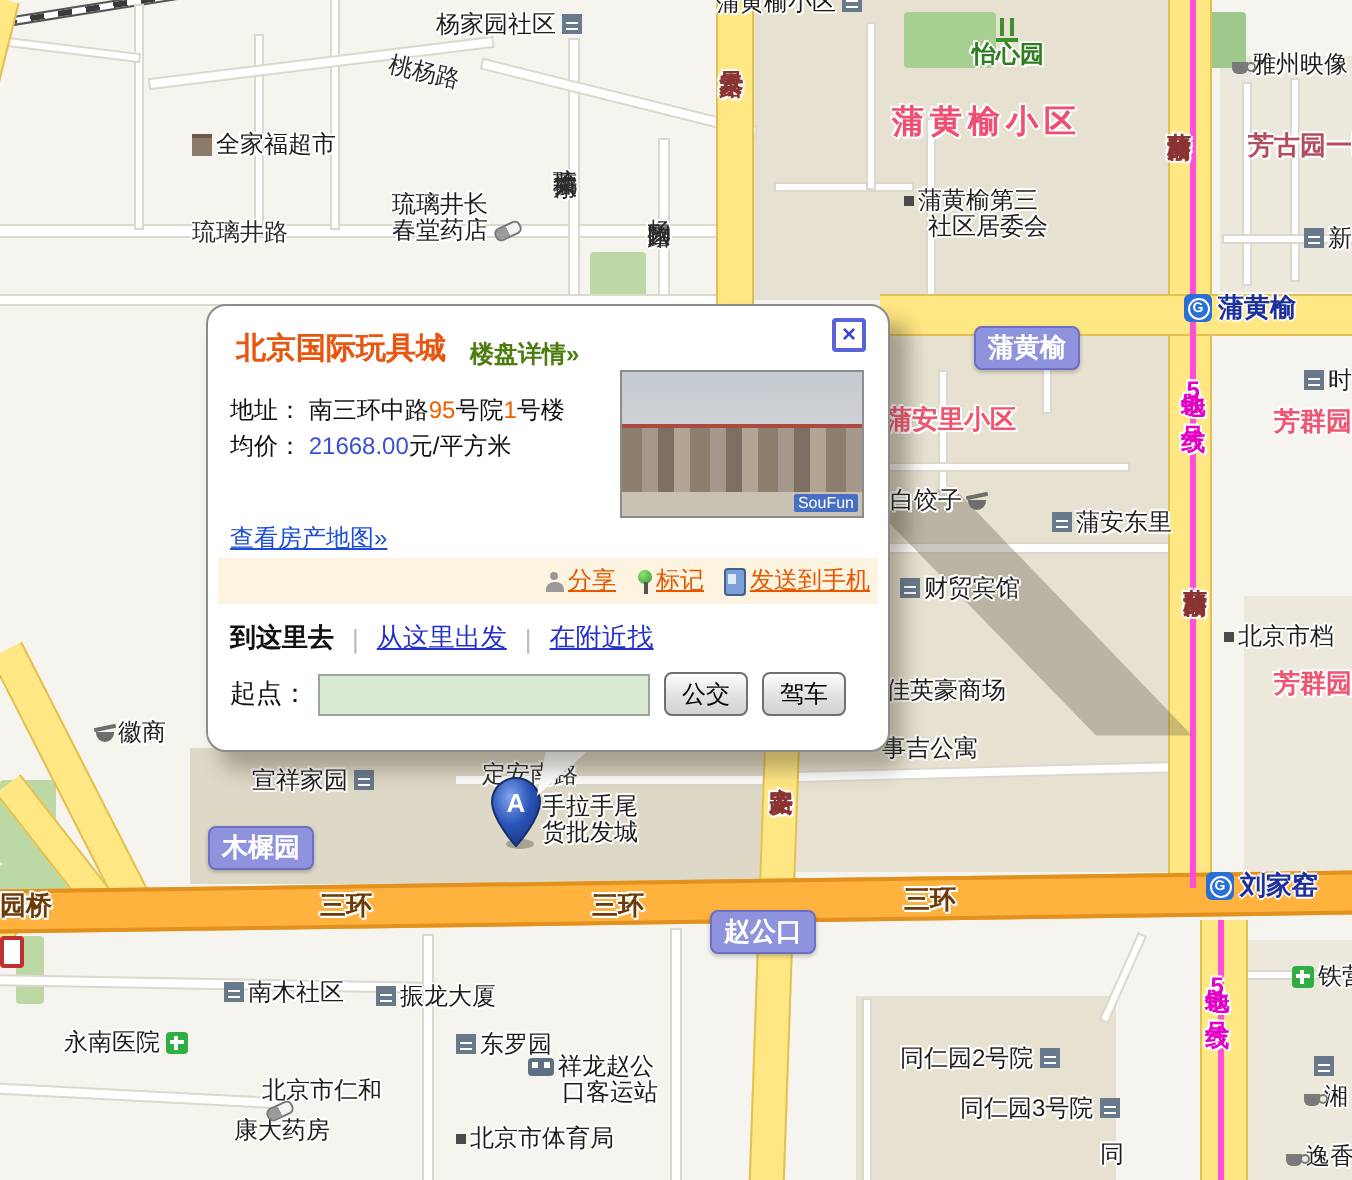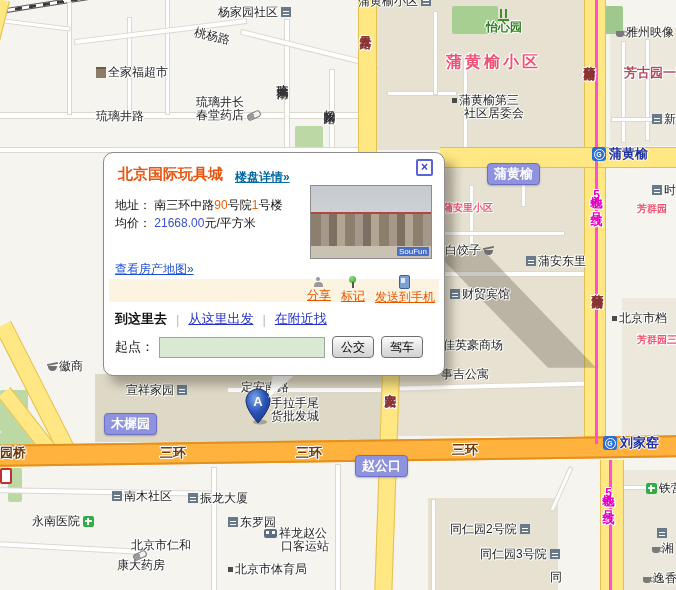--- a/index.html
+++ b/index.html
@@ -17,21 +17,21 @@
   .rail{background:repeating-linear-gradient(90deg,#3a3a3a 0 7px,#fff 7px 14px);height:3px;border:1px solid #555;z-index:3;}
   .shadowband{background:rgba(92,86,68,.32);filter:blur(4px);z-index:9;}
   
   .lbl{position:absolute;white-space:nowrap;z-index:10;display:flex;align-items:center;line-height:1.05;}
   .lbl .tx{text-shadow:1px 0 #fff,-1px 0 #fff,0 1px #fff,0 -1px #fff,1px 1px #fff,-1px -1px #fff;}
   .c-poi{color:#1d1d1d;font-size:12px;}
   .c-road{color:#2b2b2b;font-size:12px;}
   .c-yroad{color:#8a3333;font-size:12px;font-weight:bold;}
   .c-metro{color:#e400c4;font-size:12px;font-weight:bold;}
   .c-ring{color:#6e3a08;font-size:13px;font-weight:bold;}
-  .c-red{color:#ef5570;font-size:10px;font-weight:bold;}
+  .c-red{color:#ef5570;font-size:13px;font-weight:bold;}
   .c-redbig{color:#ef4f73;font-size:16px;font-weight:bold;letter-spacing:3px;}
   .c-redsm{color:#b34d5e;font-size:13px;font-weight:bold;}
   .c-green{color:#2e7d1e;font-size:12px;font-weight:bold;}
   .vert{writing-mode:vertical-rl;text-orientation:upright;letter-spacing:1px;}
   .badge{position:absolute;background:#8f93de;border:1px solid #6b6fc5;border-radius:4px;color:#fff;
          font-size:13px;font-weight:bold;padding:1px 6px;z-index:11;box-shadow:0 1px 2px rgba(0,0,0,.25);white-space:nowrap;}
   .station{position:absolute;display:flex;align-items:center;gap:3px;z-index:11;white-space:nowrap;}
   .st-logo{width:14px;height:14px;background:#2a6fd6;border-radius:3px;display:inline-flex;align-items:center;justify-content:center;}
   .st-logo b{width:9px;height:9px;border:1.5px solid #fff;border-radius:50%;font-size:7px;line-height:9px;color:#fff;text-align:center;font-weight:bold;}
   .station .tx{color:#1f2f9e;font-size:13px;font-weight:bold;text-shadow:1px 0 #fff,-1px 0 #fff,0 1px #fff,0 -1px #fff;}
@@ -67,35 +67,35 @@
   .ic-phone::before{content:"";position:absolute;left:1px;top:2px;width:4px;height:5px;background:#dfe9f8;}
   
   .marker{position:absolute;left:244px;top:388px;z-index:20;cursor:pointer;}
   
   .tail{position:absolute;left:263px;top:371px;width:36px;height:27px;background:#fff;z-index:29;
         clip-path:polygon(30% 0,100% 0,15% 100%);filter:drop-shadow(3px 3px 2px rgba(60,55,40,.4));}
   .popup{position:absolute;left:103px;top:152px;width:340px;height:222px;background:#fff;
          border:1px solid #8c8c8c;border-radius:10px;z-index:30;box-shadow:7px 9px 10px rgba(60,55,40,.35);
          font-size:12px;color:#111;}
   .pp-title{position:absolute;left:14px;top:12px;color:#e8550e;font-size:15px;font-weight:bold;}
-  .pp-detail{position:absolute;left:131px;top:16px;color:#0369a1;text-decoration:underline;font-weight:bold;cursor:pointer;}
+  .pp-detail{position:absolute;left:131px;top:16px;color:#4d7c0f;font-weight:bold;cursor:pointer;}
   .pp-close{position:absolute;right:11px;top:6px;width:13px;height:13px;border:2px solid #5a64d8;border-radius:2px;
             color:#3a44cc;font-weight:bold;font-size:12px;line-height:12px;text-align:center;cursor:pointer;}
   .pp-addr{position:absolute;left:11px;top:44px;}
   .pp-price{position:absolute;left:11px;top:62px;}
   .num-o{color:#f06000;} .num-b{color:#3c4fd0;}
   .pp-photo{position:absolute;left:206px;top:32px;width:120px;height:72px;border:1px solid #8c8c8c;cursor:pointer;overflow:hidden;}
   .ph-sky{height:26px;background:linear-gradient(#c6cbd1,#cdd0d4);}
   .ph-bldg{height:32px;background:repeating-linear-gradient(90deg,#8d7f6e 0 10px,#a5988a 10px 18px,#7d7062 18px 26px,#b3a593 26px 34px);border-top:2px solid #b0483f;}
   .ph-road{height:12px;background:#c9c2b2;}
   .ph-wm{position:absolute;right:2px;bottom:2px;font-size:8px;color:#fff;background:rgba(40,90,200,.8);padding:0 2px;border-radius:1px;}
   .pp-maplink{position:absolute;left:11px;top:108px;color:#1d4ed8;text-decoration:underline;cursor:pointer;}
   .pp-bar{position:absolute;left:5px;top:126px;width:330px;height:23px;background:#fcf3e0;
           display:flex;justify-content:flex-end;align-items:center;gap:10px;padding-right:4px;box-sizing:border-box;}
-  .pp-bar a{color:#e55800;text-decoration:underline;cursor:pointer;display:flex;align-items:center;flex-direction:column;}
+  .pp-bar a{color:#e55800;text-decoration:underline;cursor:pointer;display:flex;align-items:center;}
   .pp-go{position:absolute;left:11px;top:157px;display:flex;align-items:center;gap:9px;font-size:13px;}
   .pp-go .bold{font-weight:bold;}
   .pp-go .lnk{color:#2531cc;text-decoration:underline;cursor:pointer;}
   .pp-go .sep{color:#bbb;}
   .pp-start{position:absolute;left:11px;top:183px;display:flex;align-items:center;font-size:13px;}
   .pp-start input{width:160px;height:17px;background:#d9e9d2;border:1px solid #9aa79a;margin-left:5px;}
   .pp-btn{width:42px;height:22px;margin-left:7px;background:linear-gradient(#fdfdfd,#e2e2e2 55%,#d2d2d2);
           border:1px solid #707070;border-radius:4px;font-size:12px;font-family:inherit;cursor:pointer;}
   .attrib{position:absolute;left:1px;top:564px;z-index:25;font-size:12px;color:#000;
           text-shadow:1px 0 #fff,-1px 0 #fff,0 1px #fff,0 -1px #fff;}
@@ -412,21 +412,21 @@
 
   <div class="tail"></div>
 
   <div class="popup">
     <div class="pp-title">北京国际玩具城</div>
     <a class="pp-detail">楼盘详情»</a>
     <div class="pp-close">×</div>
 
     <div class="pp-addr">
       <span>地址：</span>
-      <span>南三环中路</span><span class="num-o">90</span><span>号院</span><span class="num-o">1</span><span>号楼</span>
+      <span>南三环中路</span><span class="num-o">95</span><span>号院</span><span class="num-o">1</span><span>号楼</span>
     </div>
     <div class="pp-price">
       <span>均价：</span>
       <span class="num-b">21668.00</span><span>元/平方米</span>
     </div>
 
     <div class="pp-photo">
       <div class="ph-sky"></div>
       <div class="ph-bldg"></div>
       <div class="ph-road"></div>

